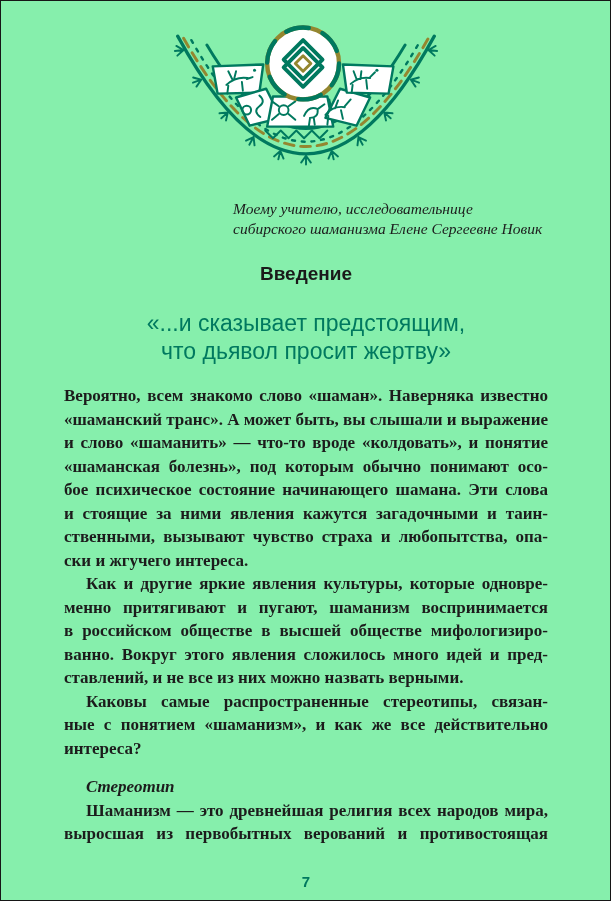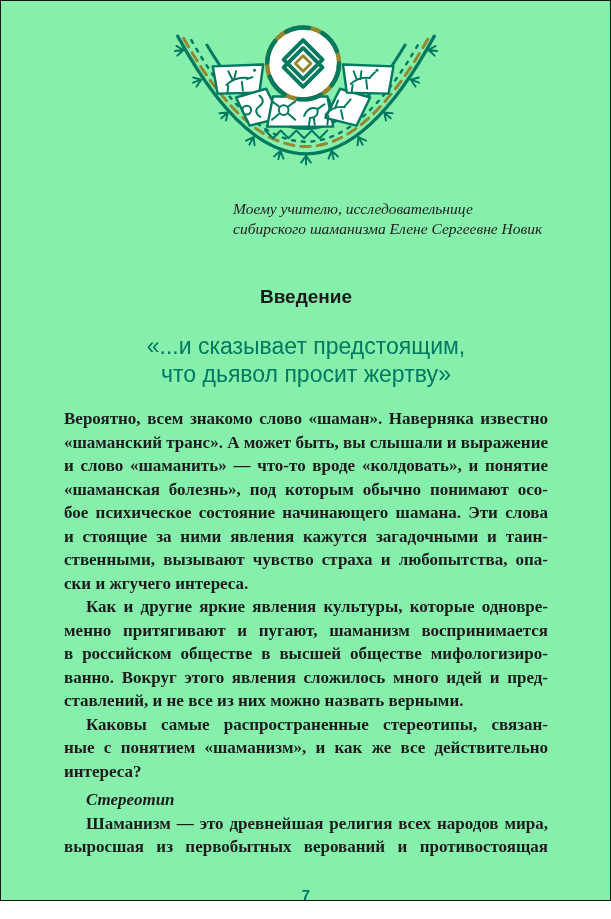--- a/index.html
+++ b/index.html
@@ -16,21 +16,21 @@
   .content{padding:0 62px 0 63px;}
   .ornament-wrap{width:272px;margin:11px auto 0;}
   .dedication{
     margin:13px 0 0 169px;
     font-style:italic;
     font-size:15.5px;
     line-height:20px;
     color:#1c1c1c;
   }
   .chapter-heading{
-    margin-top:47px;
+    margin-top:24px;
     text-align:center;
     font-family:"Liberation Sans",sans-serif;
     font-weight:700;
     font-size:19px;
     color:#1a1a1a;
   }
   .section-title{
     margin-top:24px;
     text-align:center;
     font-family:"Liberation Sans",sans-serif;
@@ -40,21 +40,21 @@
     color:#00795f;
   }
   .body-text{
     margin-top:19px;
     font-size:17px;
     line-height:23.5px;
   }
   .pline{text-align:justify;text-align-last:justify;font-weight:bold;}
   .pline.last{text-align-last:left;}
   .pline.first{text-indent:22px;}
-  .para.subhead{font-style:italic;margin-top:5px;}
+  .para.subhead{font-style:italic;margin-top:15px;}
   .para.subhead .pline{text-align-last:left;}
   .page-number{
     margin-top:27px;
     text-align:center;
     font-family:"Liberation Sans",sans-serif;
     font-weight:600;
     font-size:15px;
     color:#00795f;
   }
 </style>

